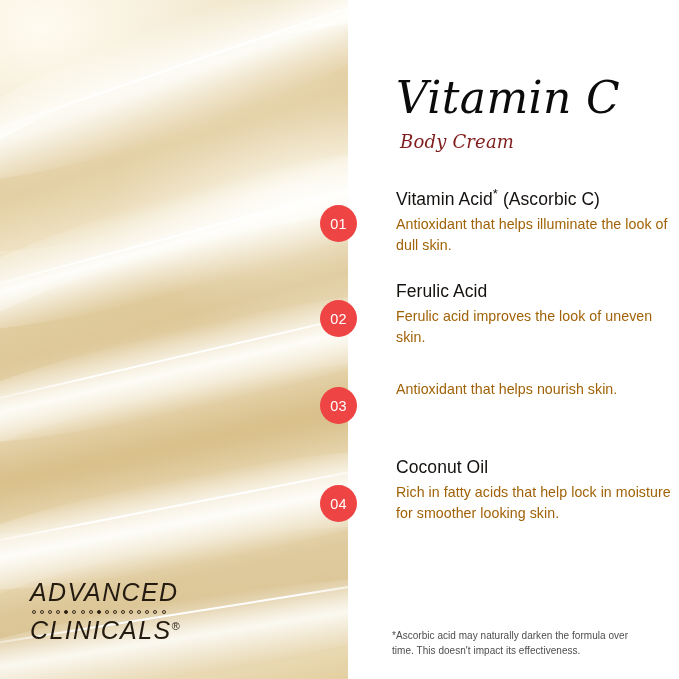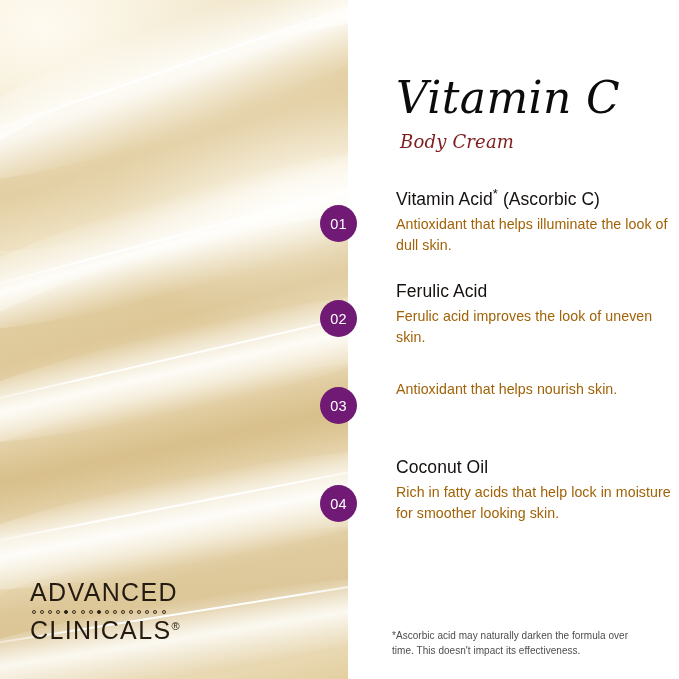--- a/index.html
+++ b/index.html
@@ -68,20 +68,21 @@
   #brand-logo {
     position:absolute; left:30px; bottom:36px;
     color:#231a10;
     letter-spacing:.085em;
     line-height:1;
     z-index:4;
   }
   #brand-logo .brand-line {
     font-size:25px; font-weight:400;
     font-family:"Liberation Sans", sans-serif;
+    font-style:italic;
   }
   #brand-dots {
     display:flex; align-items:center; gap:4.1px;
     margin:5px 0 4px 2px;
   }
   #brand-dots i {
     display:block; width:4px; height:4px; border-radius:50%;
     border:1px solid #3b2e1d; background:transparent;
   }
   #brand-dots i.filled { background:#2b2115; border-color:#2b2115; }
@@ -117,21 +118,21 @@
   }
   .ing-name .star { font-size:13px; vertical-align:super; }
   .ing-desc {
     font-size:14.2px; font-weight:400; color:#a16207;
     line-height:1.48; letter-spacing:.004em;
   }
 
   
   .badge {
     position:absolute; width:37px; height:37px; border-radius:50%;
-    background:#701a75; color:#ffffff;
+    background:#ef4444; color:#ffffff;
     display:flex; align-items:center; justify-content:center;
     font-size:14.5px; font-weight:400; letter-spacing:.02em;
     z-index:5;
   }
 
   
   #footnote {
     position:absolute; left:392px; top:628px; width:240px;
     font-size:10px; line-height:1.5; color:#4d4d4d;
     letter-spacing:.004em;

